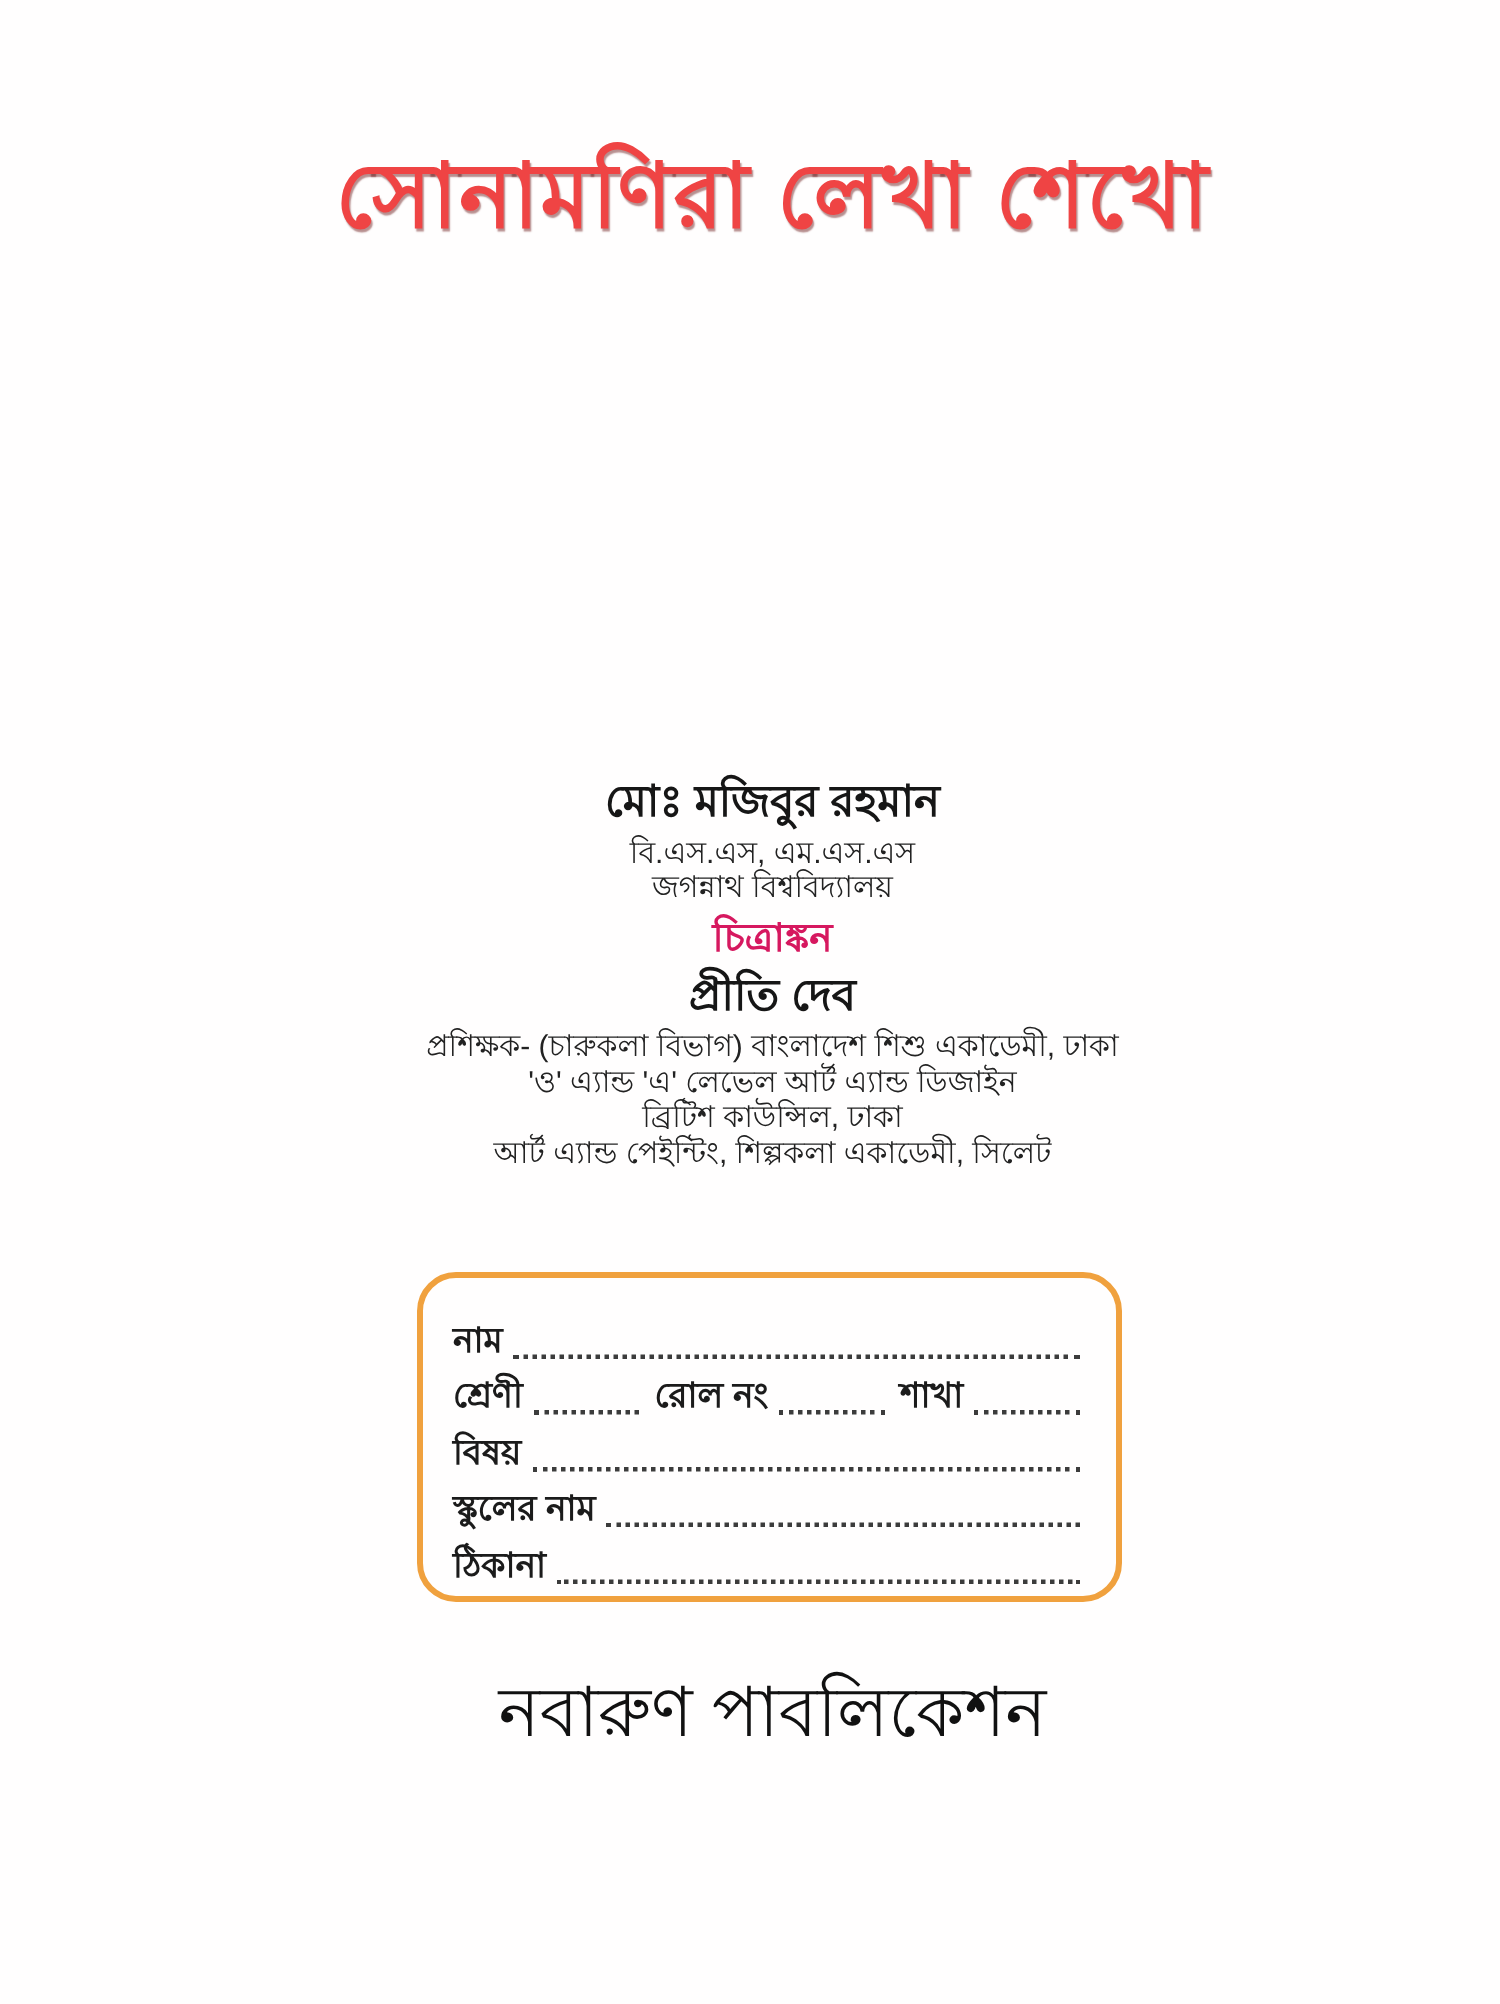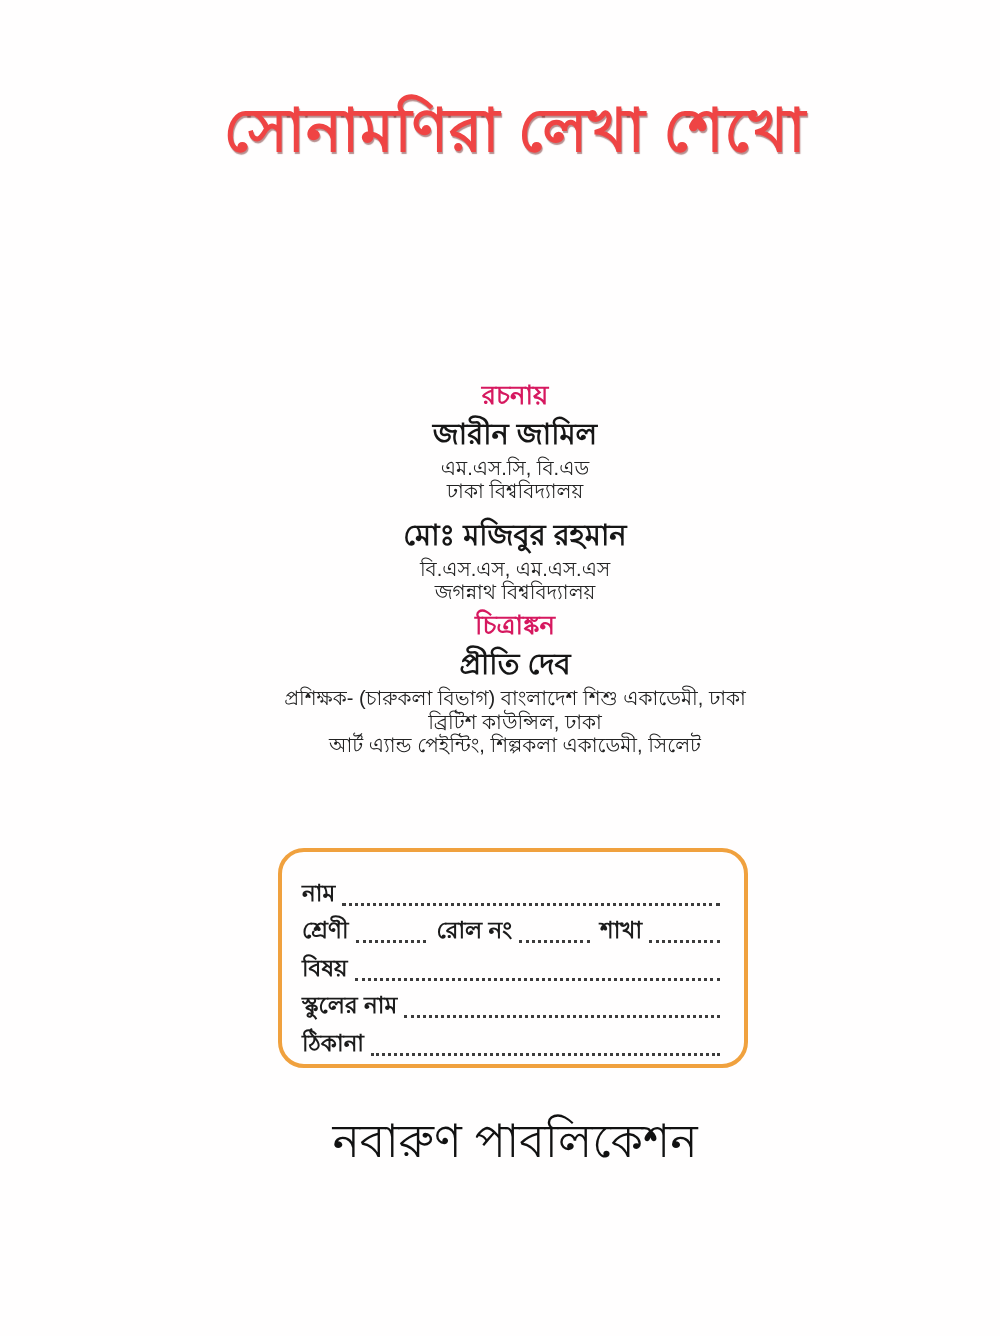--- a/index.html
+++ b/index.html
@@ -110,37 +110,32 @@
   }
 </style>
 </head>
 <body>
 
 <div class="page">
 
   <h1 class="centered book-title">সোনামণিরা লেখা শেখো</h1>
 
 
-  <section class="centered credit credit-author">
-    <div class="role">রচনায়</div>
-    <div class="person-name">জারীন জামিল</div>
-    <div class="detail-line">এম.এস.সি, বি.এড</div>
-    <div class="detail-line">ঢাকা বিশ্ববিদ্যালয়</div>
-  </section>
 
   <section class="centered credit credit-editor">
     <div class="person-name">মোঃ মজিবুর রহমান</div>
     <div class="detail-line">বি.এস.এস, এম.এস.এস</div>
     <div class="detail-line">জগন্নাথ বিশ্ববিদ্যালয়</div>
   </section>
 
   <section class="centered credit credit-illustrator">
     <div class="role">চিত্রাঙ্কন</div>
     <div class="person-name">প্রীতি দেব</div>
     <div class="detail-line">প্রশিক্ষক- (চারুকলা বিভাগ) বাংলাদেশ শিশু একাডেমী, ঢাকা</div>
+    <div class="detail-line">'ও' এ্যান্ড 'এ' লেভেল আর্ট এ্যান্ড ডিজাইন</div>
     <div class="detail-line">ব্রিটিশ কাউন্সিল, ঢাকা</div>
     <div class="detail-line">আর্ট এ্যান্ড পেইন্টিং, শিল্পকলা একাডেমী, সিলেট</div>
   </section>
 
   <div class="form-box">
 
     <div class="form-row">
       <span class="flabel">নাম</span>
       <span class="leader"></span>
     </div>

